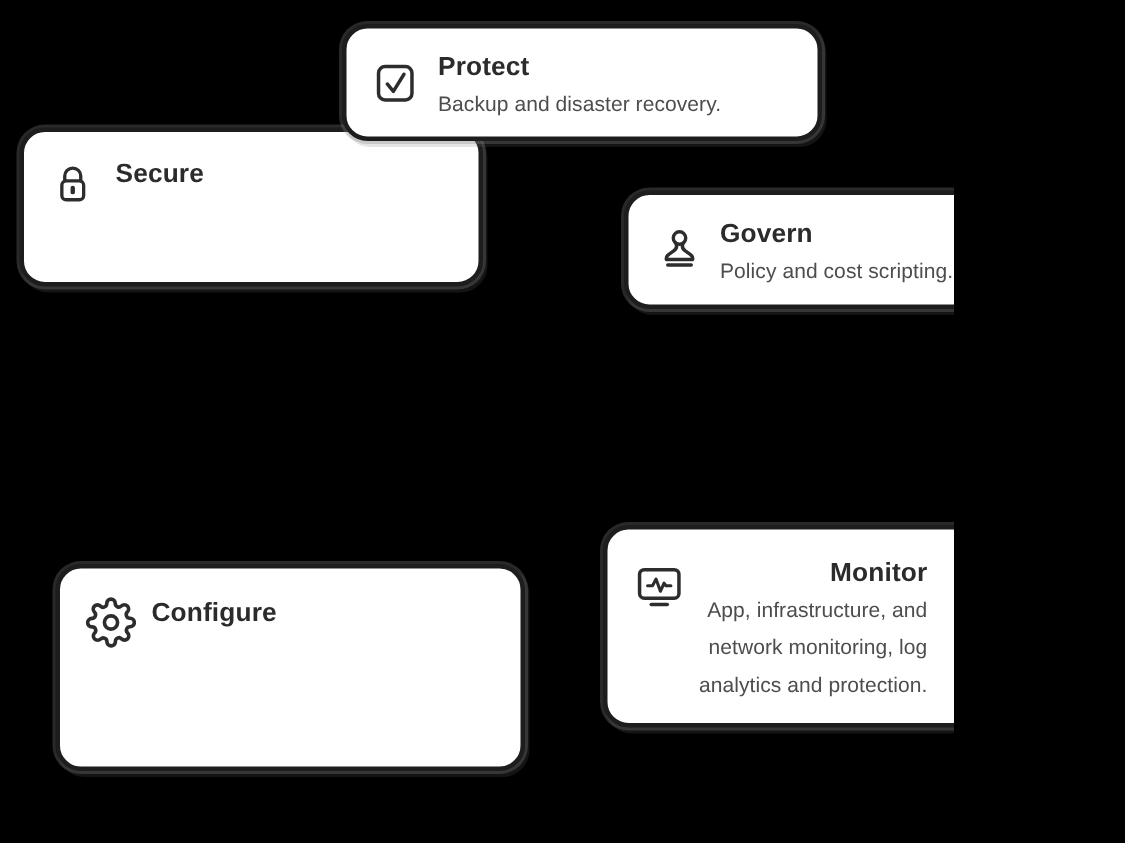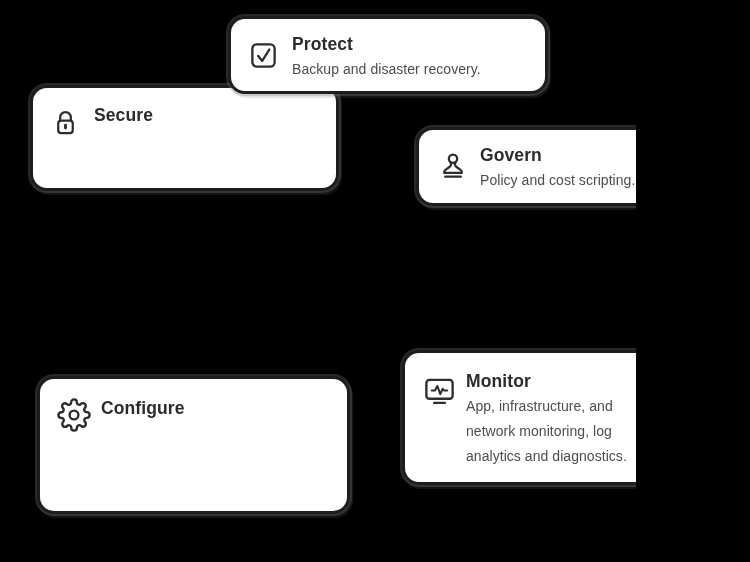--- a/index.html
+++ b/index.html
@@ -49,23 +49,23 @@
   }
   .card-desc {
     font-size: 14px;
     line-height: 25px;
     color: var(--body-color, #4d4d4d);
     white-space: pre;
     letter-spacing: 0.05px;
   }
   
   #card-protect   { left: 228px; top: 16px;  width: 320px; height: 78px;  padding-top: 13px; z-index: 2; }
-  #card-secure    { left: 30px;  top: 85px;  width: 309px; height: 106px; padding-top: 15px; z-index: 1; }
+  #card-secure    { left: 13px;  top: 85px;  width: 309px; height: 106px; padding-top: 15px; z-index: 1; }
   #card-govern    { left: 416px; top: 127px; width: 324px; height: 79px;  padding-top: 13px; }
-  #card-monitor   { left: 402px; top: 350px; width: 322px; height: 135px; padding-top: 16px; }
+  #card-monitor   { left: 402px; top: 350px; width: 322px; height: 135px; padding-top: 16px; text-align: right; }
   #card-configure { left: 37px;  top: 376px; width: 313px; height: 138px; padding-top: 17px; }
   #card-protect   .icon-wrap { margin-top: 8px; }
   #card-secure    .icon-wrap { margin-top: 4px; }
   #card-govern    .icon-wrap { margin-top: 7px; }
   #card-monitor   .icon-wrap { margin-top: 4px; }
   #card-configure .icon-wrap { margin-top: 2px; }
 </style>
 </head>
 <body>
 
@@ -116,21 +116,21 @@
       <svg width="35" height="35" viewBox="0 0 36 36" stroke-width="2.4">
         <rect x="4.5" y="7" width="27" height="19.5" rx="3.2"></rect>
         <path d="M10 18 h3.4 l2.4-4.6 3 8.4 2.5-5.6 1.3 1.8 H26" stroke-width="2.1"></path>
         <path d="M12.5 30.8 h11"></path>
       </svg>
     </span>
     <div class="text-block">
       <div class="card-title">Monitor</div>
       <div class="card-desc">App, infrastructure, and
 network monitoring, log
-analytics and diagnostics.</div>
+analytics and protection.</div>
     </div>
   </div>
 
   <div class="card" id="card-configure">
     <span class="icon-wrap">
       <svg width="34" height="34" viewBox="0 0 24 24" stroke-width="1.7">
         <circle cx="12" cy="12" r="3.1"></circle>
         <path d="M19.4 15a1.65 1.65 0 0 0 .33 1.82l.06.06a2 2 0 0 1 0 2.83 2 2 0 0 1-2.83 0l-.06-.06a1.65 1.65 0 0 0-1.82-.33 1.65 1.65 0 0 0-1 1.51V21a2 2 0 0 1-2 2 2 2 0 0 1-2-2v-.09A1.65 1.65 0 0 0 9 19.4a1.65 1.65 0 0 0-1.82.33l-.06.06a2 2 0 0 1-2.83 0 2 2 0 0 1 0-2.83l.06-.06a1.65 1.65 0 0 0 .33-1.82 1.65 1.65 0 0 0-1.51-1H3a2 2 0 0 1-2-2 2 2 0 0 1 2-2h.09A1.65 1.65 0 0 0 4.6 9a1.65 1.65 0 0 0-.33-1.82l-.06-.06a2 2 0 0 1 0-2.83 2 2 0 0 1 2.83 0l.06.06a1.65 1.65 0 0 0 1.82.33H9a1.65 1.65 0 0 0 1-1.51V3a2 2 0 0 1 2-2 2 2 0 0 1 2 2v.09a1.65 1.65 0 0 0 1 1.51 1.65 1.65 0 0 0 1.82-.33l.06-.06a2 2 0 0 1 2.83 0 2 2 0 0 1 0 2.83l-.06.06a1.65 1.65 0 0 0-.33 1.82V9a1.65 1.65 0 0 0 1.51 1H21a2 2 0 0 1 2 2 2 2 0 0 1-2 2h-.09a1.65 1.65 0 0 0-1.51 1z"></path>
       </svg>
     </span>

